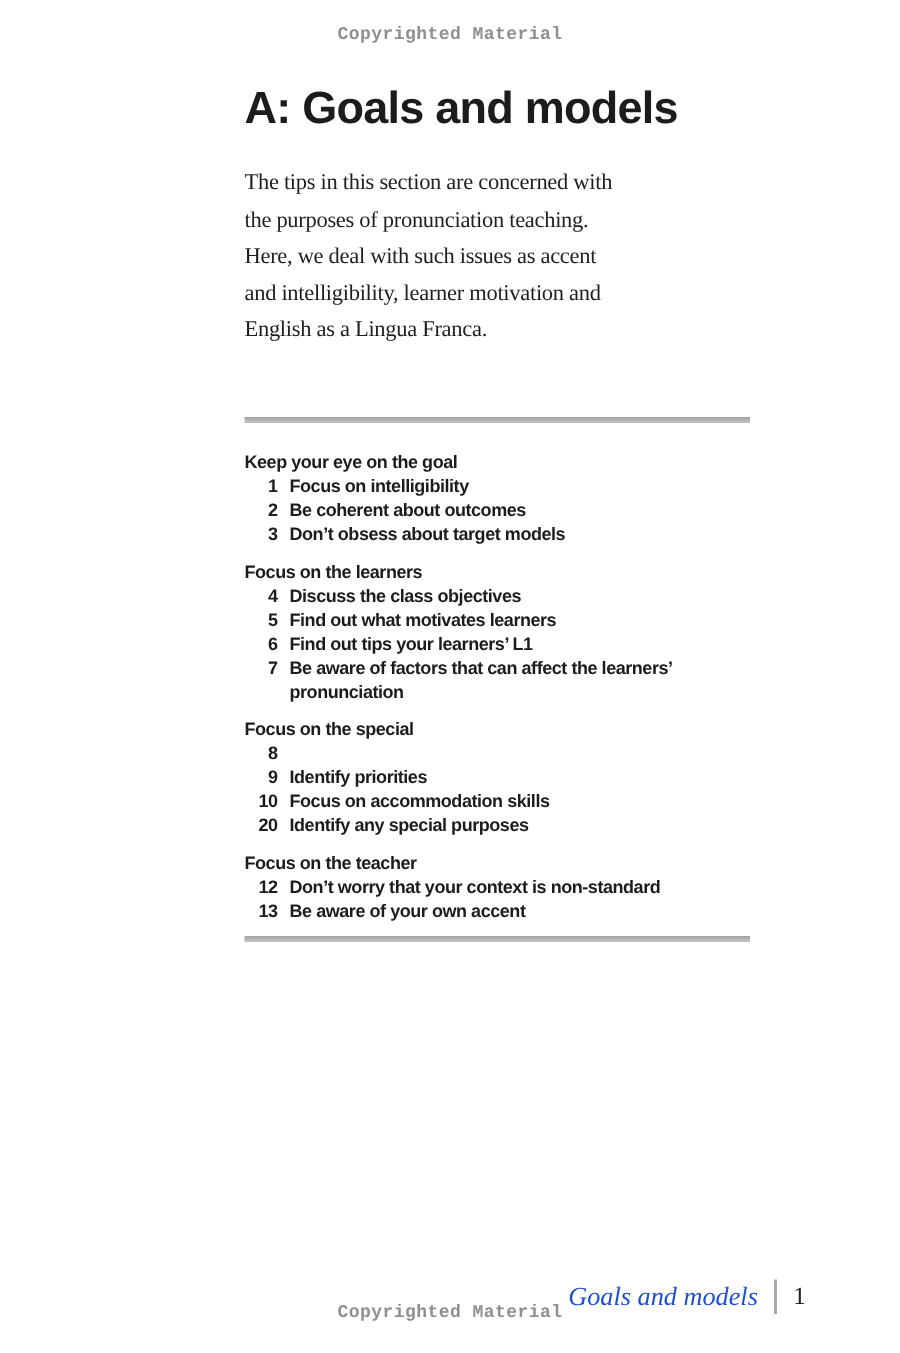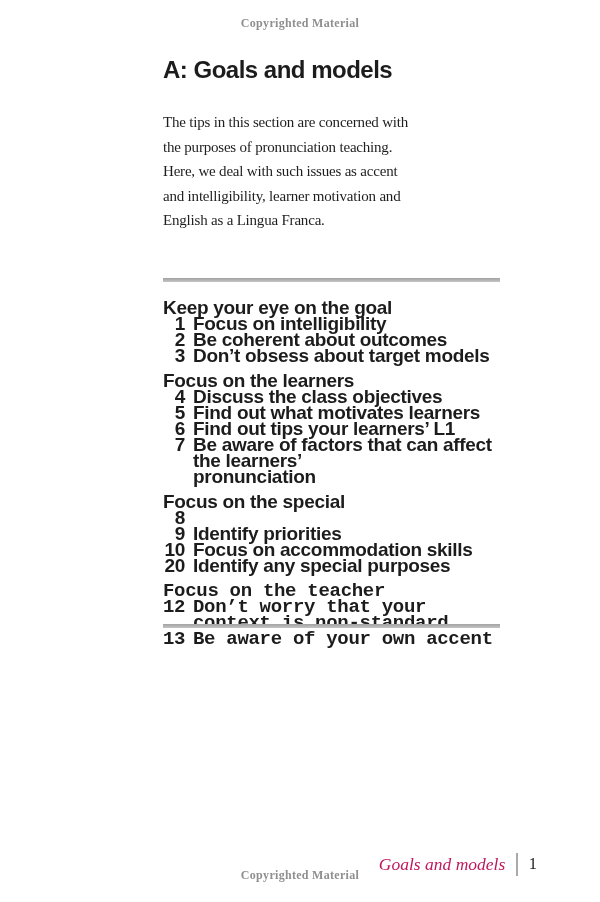--- a/index.html
+++ b/index.html
@@ -9,37 +9,37 @@
     height: 902px;
     background: #ffffff;
     overflow: hidden;
     font-family: "Liberation Sans", sans-serif;
   }
   .watermark {
     position: absolute;
     left: 0;
     width: 600px;
     text-align: center;
-    font-family: Liberation Serif, serif;
+    font-family: Liberation Mono, monospace;
     font-weight: 700;
     font-size: 12px;
     letter-spacing: 0.3px;
     color: #8f8f8f;
   }
   .watermark.top { top: 16px; }
   .watermark.bottom { top: 868px; }
 
   .title {
     position: absolute;
     left: 163px;
     top: 56px;
     margin: 0;
     font-family: "Liberation Sans", sans-serif;
     font-weight: 700;
-    font-size: 24px;
+    font-size: 30px;
     letter-spacing: -0.5px;
     color: #1c1c1c;
   }
 
   .intro {
     position: absolute;
     left: 163px;
     top: 110px;
     font-family: "Liberation Serif", serif;
     font-size: 15px;
@@ -59,45 +59,45 @@
   .rule-top { top: 278px; }
   .rule-bottom { top: 624px; }
 
   .toc {
     position: absolute;
     left: 163px;
     top: 300px;
     width: 337px;
     font-family: "Liberation Sans", sans-serif;
     font-weight: 700;
-    font-size: 19px;
+    font-size: 12px;
     line-height: 16px;
     letter-spacing: -0.3px;
     color: #1c1c1c;
   }
   .toc .group { margin-bottom: 9px; }
-  .toc .group:last-child { margin-bottom: 16px; font-family: Liberation Mono, monospace; }
+  .toc .group:last-child { margin-bottom: 16px; }
   .toc .group-heading { }
   .toc .item { display: flex; align-items: flex-start; }
   .toc .num { flex: none; width: 22px; text-align: right; }
   .toc .label { margin-left: 8px; white-space: pre-line; }
 
   .footer {
     position: absolute;
     top: 852px;
     right: 63px;
     display: flex;
     align-items: center;
     height: 24px;
   }
   .footer-section {
     font-family: "Liberation Serif", serif;
     font-style: italic;
     font-size: 17.5px;
-    color: #be185d;
+    color: #1d4ed8;
   }
   .footer-sep {
     width: 1.5px;
     height: 23px;
     background: #a9a9a9;
     margin: 0 11px;
   }
   .footer-page {
     font-family: "Liberation Serif", serif;
     font-size: 16.5px;

